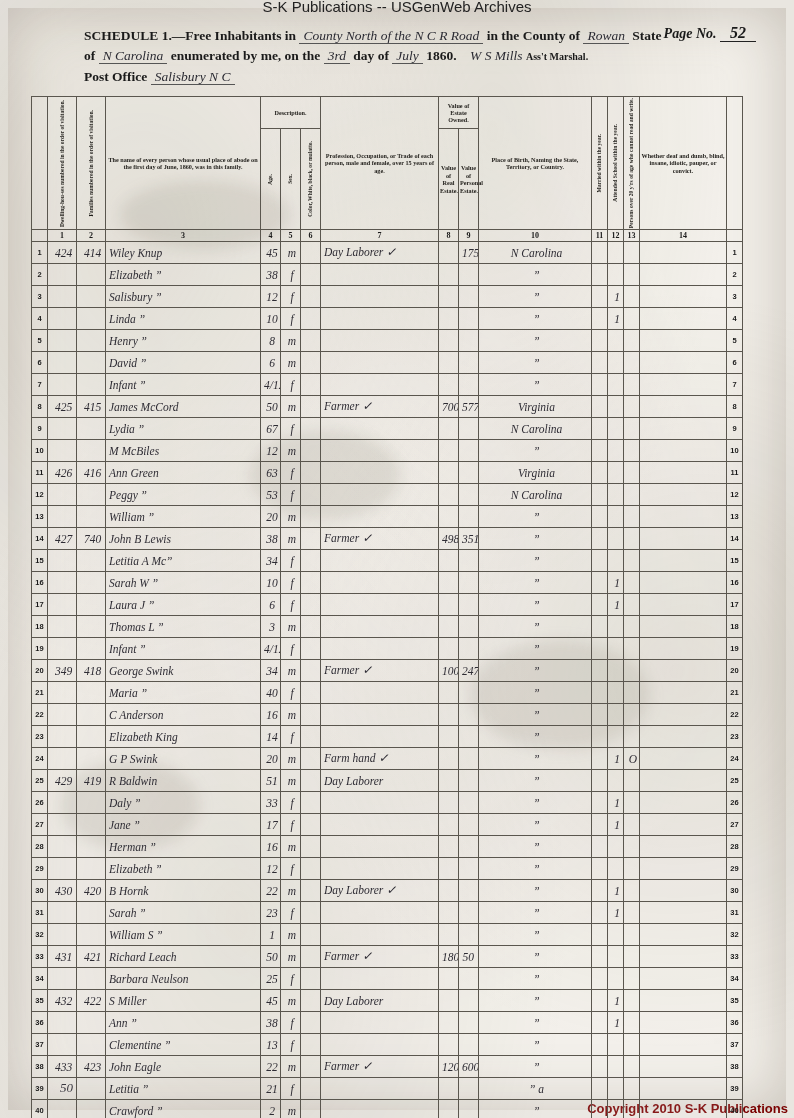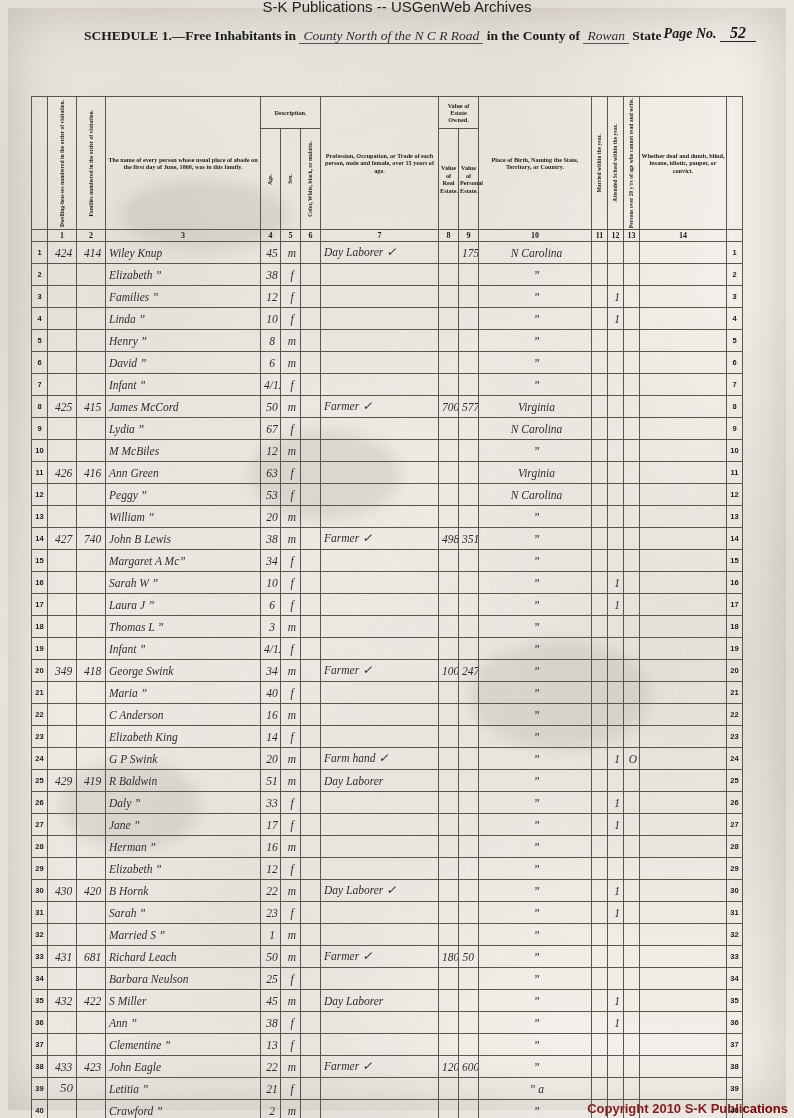--- a/index.html
+++ b/index.html
@@ -78,20 +78,36 @@
     <span class="num">52</span>
   </div>
 
   <div class="hdr">
     <span class="ln">
       <span class="bold">SCHEDULE 1.—Free Inhabitants in</span>
       <span class="cur">County North of the N C R Road</span>
       <span class="bold">in the County of</span>
       <span class="cur">Rowan</span>
       <span class="bold">State</span>
+    </span>
+    <span class="ln">
+      <span class="bold">of</span>
+      <span class="cur">N Carolina</span>
+      <span class="bold">enumerated by me, on the</span>
+      <span class="cur">3rd</span>
+      <span class="bold">day of</span>
+      <span class="cur">July</span>
+      <span class="bold">1860.</span>
+      &nbsp;&nbsp;
+      <span class="curp">W S Mills</span>
+      <span class="bold small">Ass't Marshal.</span>
+    </span>
+    <span class="ln">
+      <span class="bold">Post Office</span>
+      <span class="cur">Salisbury N C</span>
     </span>
   </div>
 
   <table>
     <thead>
       <tr>
         <th rowspan="2" class="ln-l"></th>
         <th rowspan="2" class="w-dwell">
           <div class="vert">Dwelling-hou-ses numbered in the order of visitation.</div>
         </th>
@@ -181,21 +197,21 @@
           <td class="c h"></td>
           <td class="c h"></td>
           <td class="c h"></td>
           <td class="h"></td>
           <td class="ln-r">2</td>
         </tr>
         <tr>
           <td class="ln-l">3</td>
           <td class="c h"></td>
           <td class="c h"></td>
-          <td class="h">Families   ”</td>
+          <td class="h">Salisbury   ”</td>
           <td class="c h">12</td>
           <td class="c h">f</td>
           <td class="c h"></td>
           <td class="h"></td>
           <td class="r h"></td>
           <td class="r h"></td>
           <td class="c h">”</td>
           <td class="c h"></td>
           <td class="c h">1</td>
           <td class="c h"></td>
@@ -397,21 +413,21 @@
           <td class="c h"></td>
           <td class="c h"></td>
           <td class="c h"></td>
           <td class="h"></td>
           <td class="ln-r">14</td>
         </tr>
         <tr>
           <td class="ln-l">15</td>
           <td class="c h"></td>
           <td class="c h"></td>
-          <td class="h">Margaret A Mc”</td>
+          <td class="h">Letitia A Mc”</td>
           <td class="c h">34</td>
           <td class="c h">f</td>
           <td class="c h"></td>
           <td class="h"></td>
           <td class="r h"></td>
           <td class="r h"></td>
           <td class="c h">”</td>
           <td class="c h"></td>
           <td class="c h"></td>
           <td class="c h"></td>
@@ -703,38 +719,38 @@
           <td class="c h"></td>
           <td class="c h">1</td>
           <td class="c h"></td>
           <td class="h"></td>
           <td class="ln-r">31</td>
         </tr>
         <tr>
           <td class="ln-l">32</td>
           <td class="c h"></td>
           <td class="c h"></td>
-          <td class="h">Married S   ”</td>
+          <td class="h">William S   ”</td>
           <td class="c h">1</td>
           <td class="c h">m</td>
           <td class="c h"></td>
           <td class="h"></td>
           <td class="r h"></td>
           <td class="r h"></td>
           <td class="c h">”</td>
           <td class="c h"></td>
           <td class="c h"></td>
           <td class="c h"></td>
           <td class="h"></td>
           <td class="ln-r">32</td>
         </tr>
         <tr>
           <td class="ln-l">33</td>
           <td class="c h">431</td>
-          <td class="c h">681</td>
+          <td class="c h">421</td>
           <td class="h">Richard Leach</td>
           <td class="c h">50</td>
           <td class="c h">m</td>
           <td class="c h"></td>
           <td class="h">Farmer<span class="chk">  ✓</span></td>
           <td class="r h">180</td>
           <td class="r h">50</td>
           <td class="c h">”</td>
           <td class="c h"></td>
           <td class="c h"></td>

